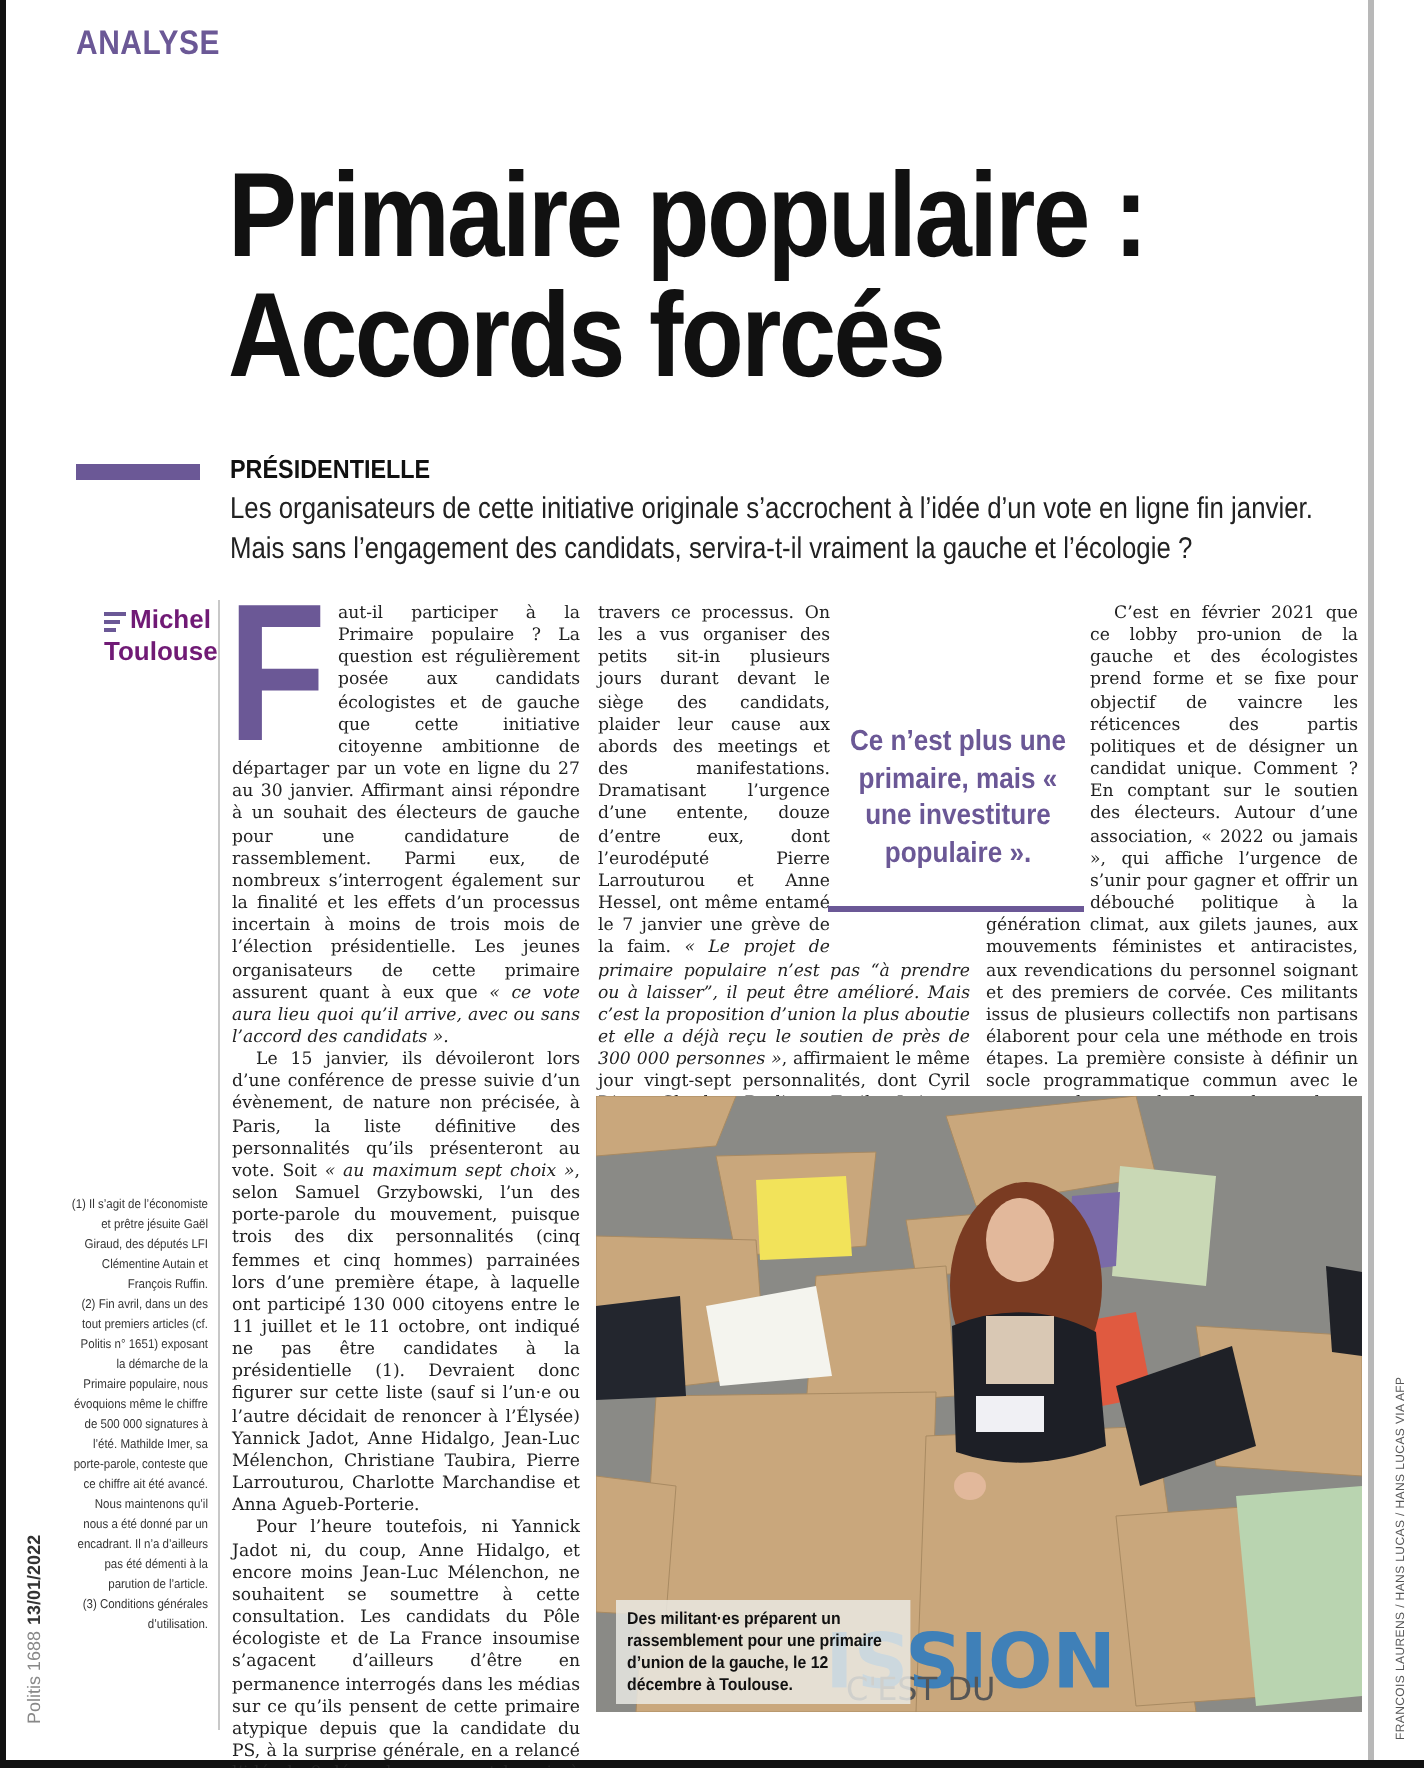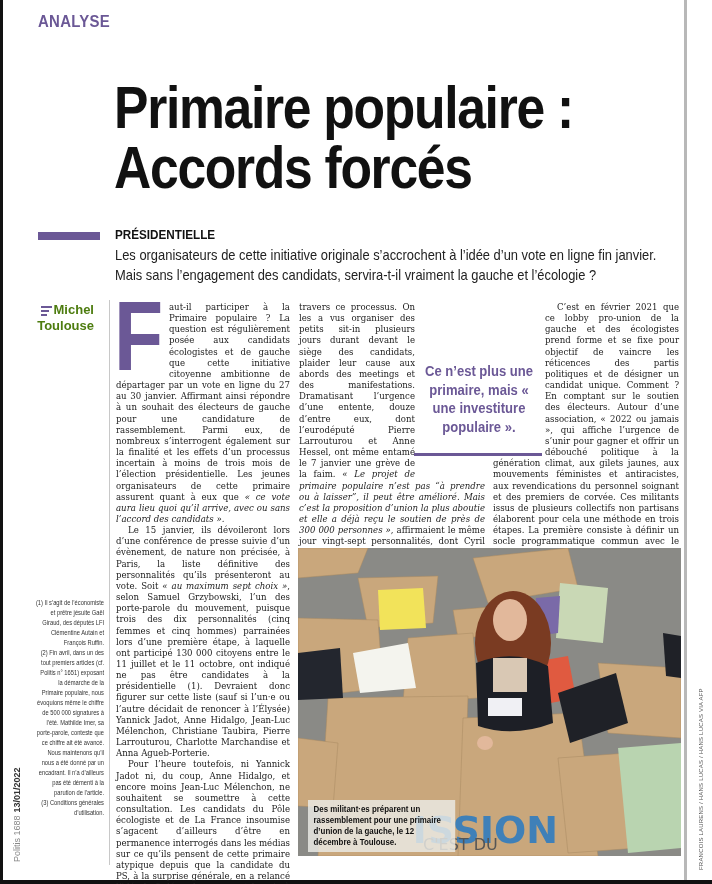--- a/index.html
+++ b/index.html
@@ -11,21 +11,21 @@
     .bottom-edge { position: absolute; left: 0; top: 880px; width: 712px; height: 4px; background: #111; }
 
     .rubric { position: absolute; left: 38px; top: 12px; font-family: "Liberation Sans", sans-serif; font-weight: 700; font-size: 17px; color: #6b5896; letter-spacing: 0.3px; transform: scaleX(0.88); transform-origin: left; }
 
     .headline { position: absolute; left: 114px; top: 78px; width: 570px; font-family: "Liberation Sans", sans-serif; font-weight: 700; font-size: 60px; line-height: 60px; color: #111; letter-spacing: -1.5px; transform: scaleX(0.86); transform-origin: left; }
 
     .kicker-bar { position: absolute; left: 38px; top: 232px; width: 62px; height: 8px; background: #6b5896; }
     .kicker { position: absolute; left: 115px; top: 227px; font-family: "Liberation Sans", sans-serif; font-weight: 700; font-size: 13px; color: #111; transform: scaleX(0.9); transform-origin: left; }
     .standfirst { position: absolute; left: 115px; top: 245px; width: 640px; font-family: "Liberation Sans", sans-serif; font-size: 15px; line-height: 20px; color: #222; transform: scaleX(0.86); transform-origin: left; }
 
-    .byline { position: absolute; left: 32px; top: 302px; width: 62px; text-align: right; font-family: "Liberation Sans", sans-serif; font-weight: 700; font-size: 13px; line-height: 15px; color: #4d7c0f; }
+    .byline { position: absolute; left: 52px; top: 302px; width: 62px; font-family: "Liberation Sans", sans-serif; font-weight: 700; font-size: 13px; line-height: 15px; color: #701a75; }
     .byline .menu-icon { display: inline-block; width: 11px; vertical-align: middle; margin-right: 2px; }
     .byline .menu-icon i { display: block; height: 2px; background: #6b5896; margin: 2px 0; }
     .byline .menu-icon i:nth-child(2) { width: 8px; }
     .byline .menu-icon i:nth-child(3) { width: 6px; }
 
     .col-rule { position: absolute; left: 109px; top: 300px; width: 1px; height: 565px; background: #c8c8c8; }
 
     .col { position: absolute; font-family: "DejaVu Serif", serif; font-size: 8.6px; line-height: 11.15px; color: #222; text-align: justify; }
     .col p { text-indent: 12px; }
     .col p.first { text-indent: 0; }

